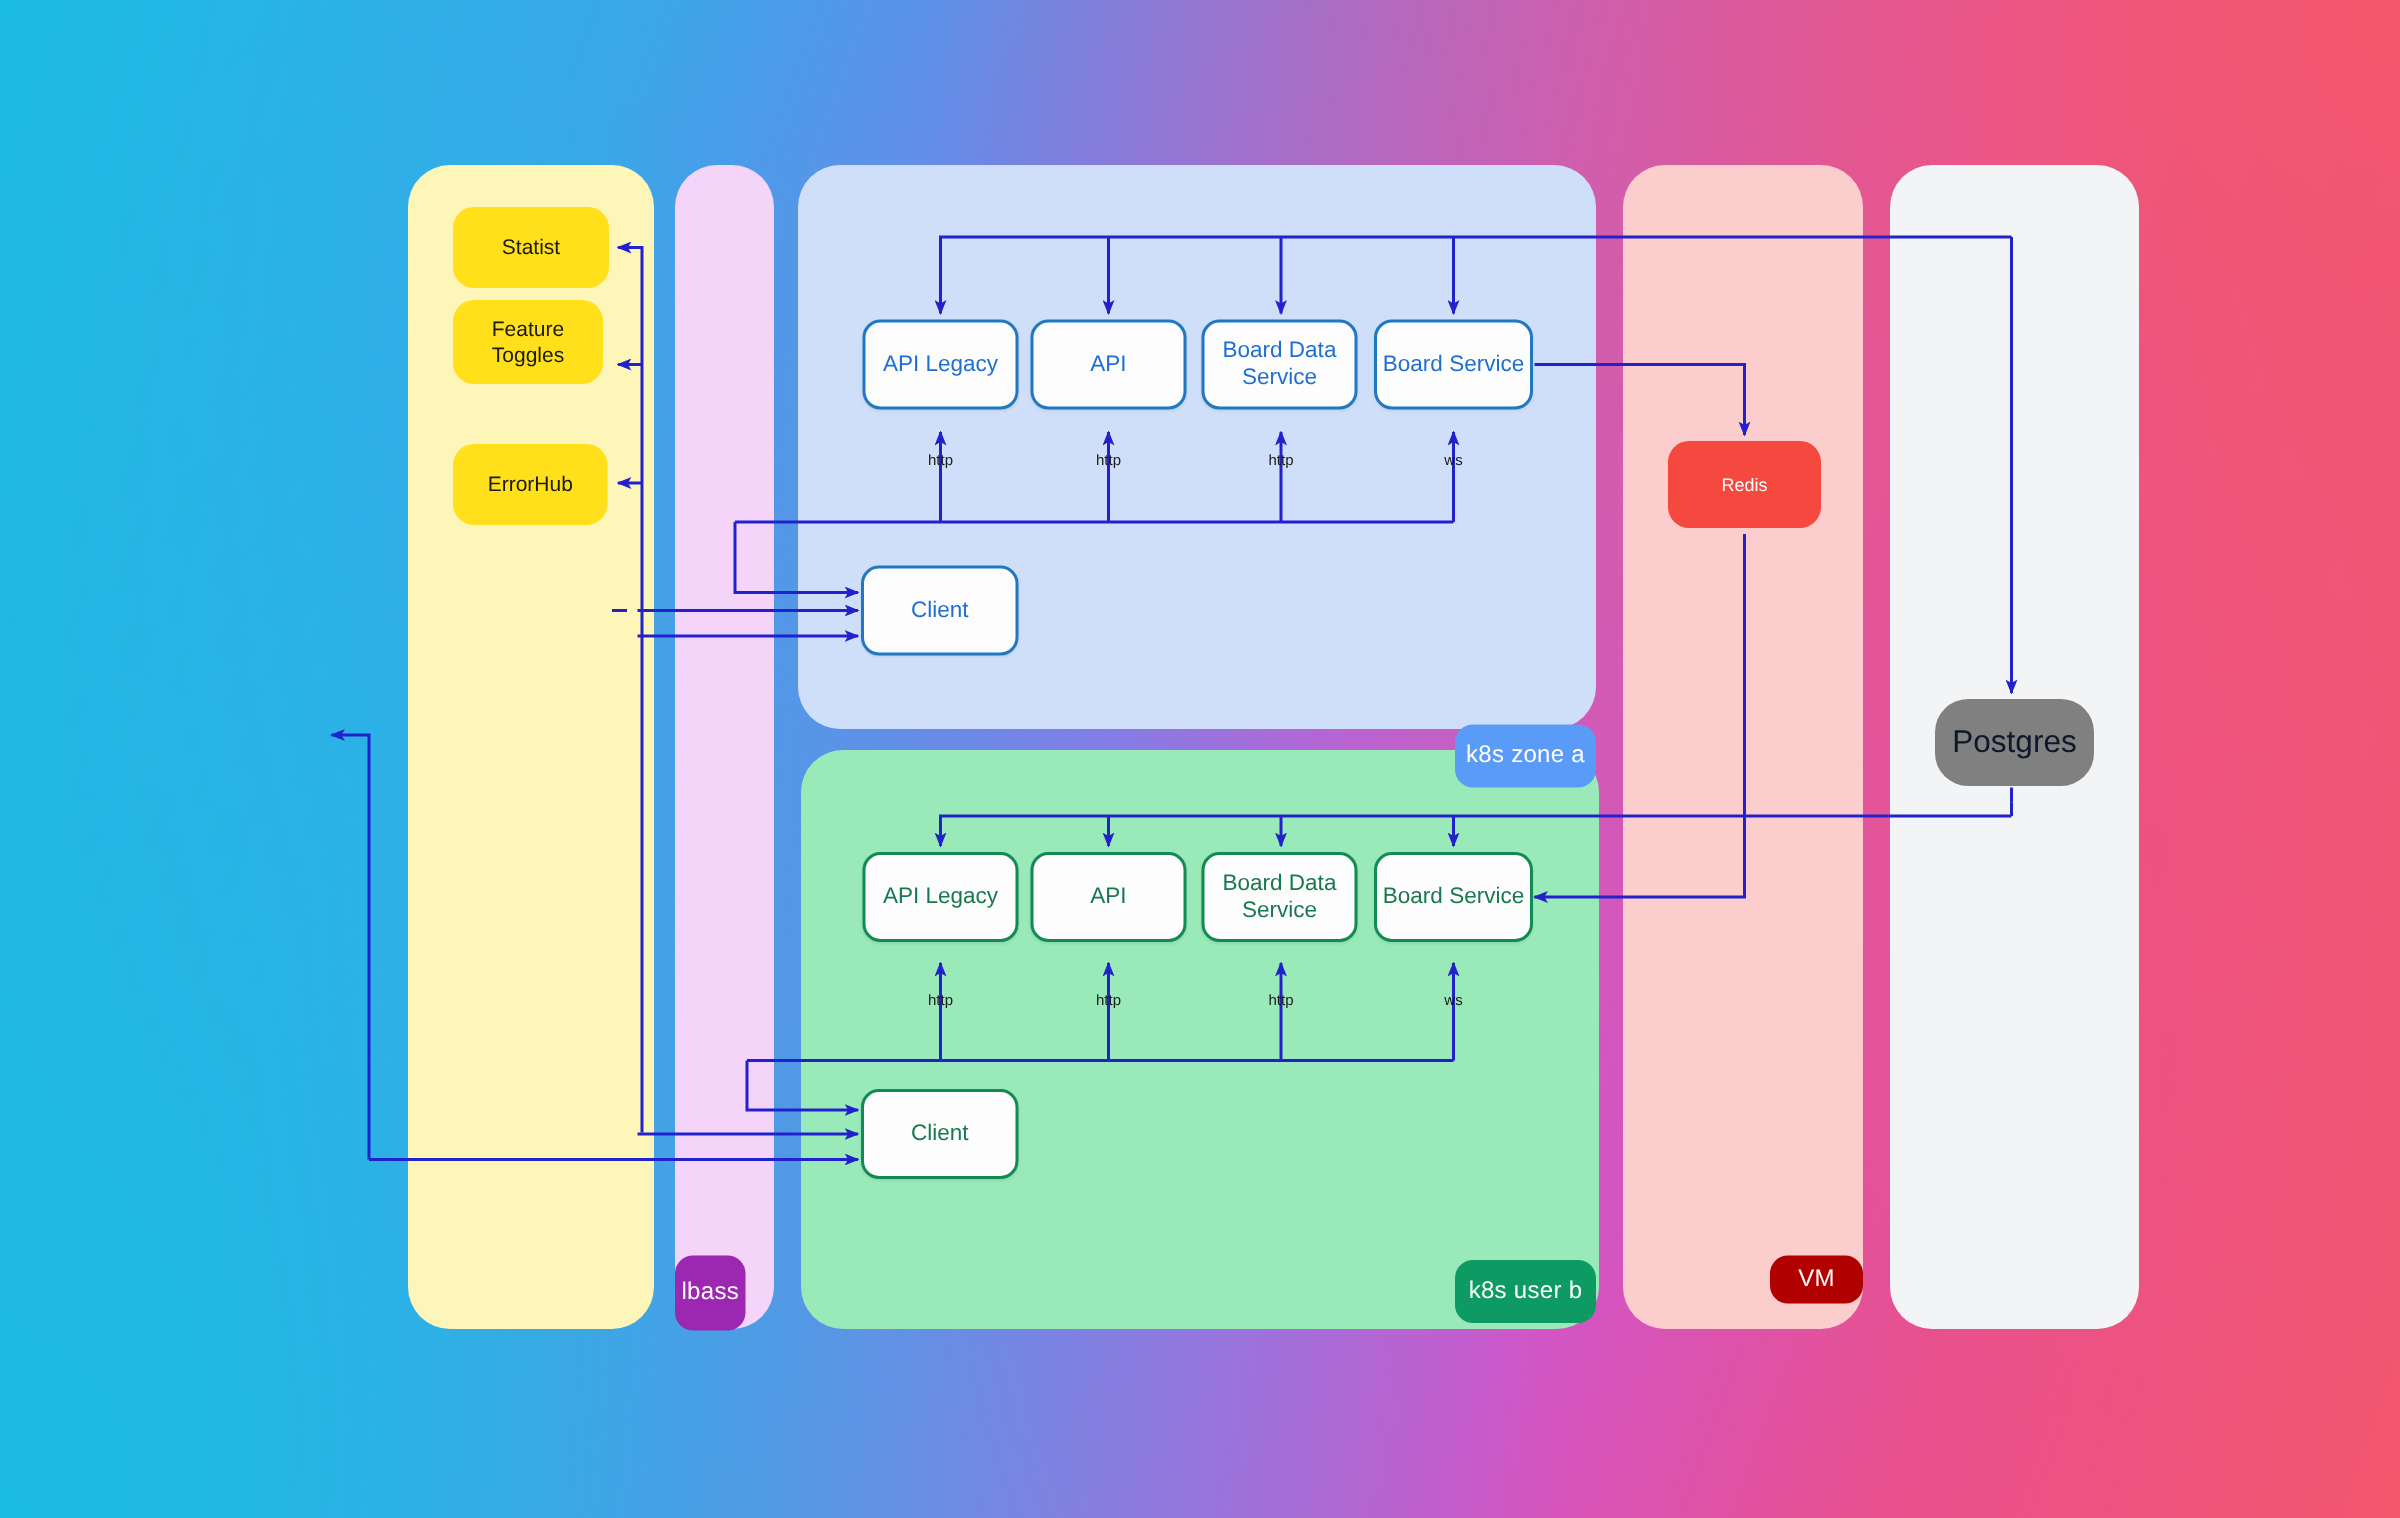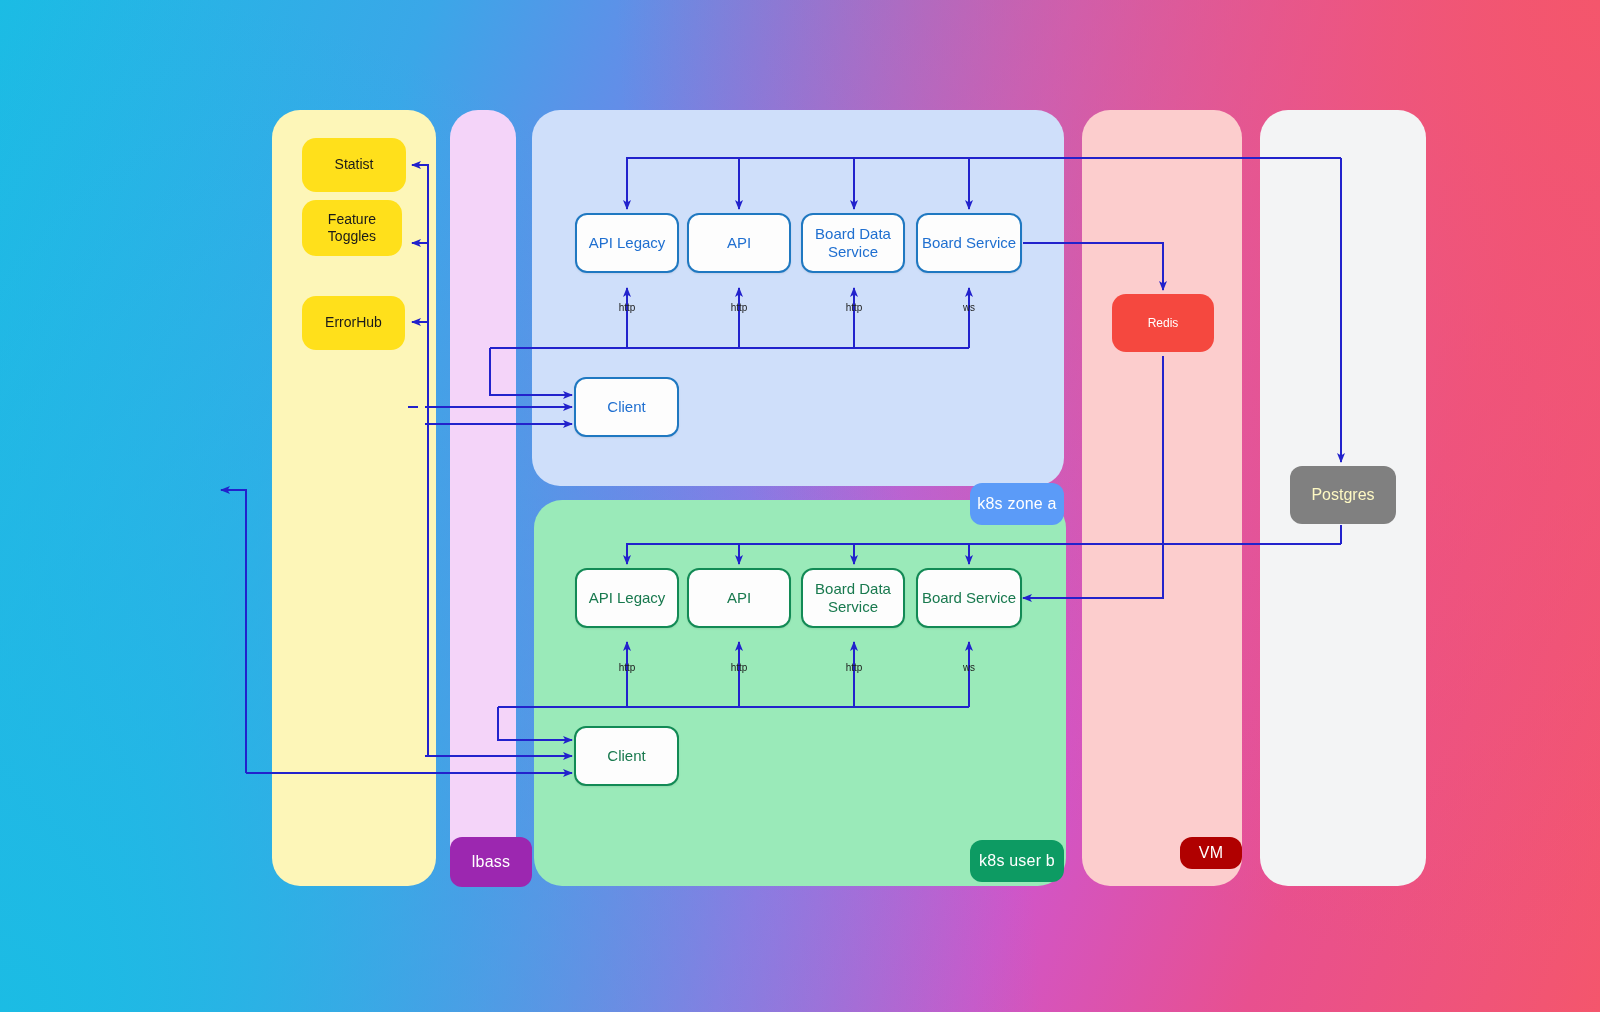--- a/index.html
+++ b/index.html
@@ -64,23 +64,23 @@
     border-radius: 14px;
   }
   .node.redis {
     background: #f5483f;
     color: #ffffff;
     font-size: 12px;
     border-radius: 14px;
   }
   .node.postgres {
     background: #808080;
-    color: #fef9c3;
-    font-size: 16px;
-    border-radius: 12px;
+    color: #0f172a;
+    font-size: 21px;
+    border-radius: 22px;
   }
   .circle-node {
     position: absolute;
     border-radius: 50%;
     background: #fbc355;
     color: #1a1a1a;
     display: flex; align-items: center; justify-content: center;
     font-size: 20px;
   }
 
@@ -222,17 +222,17 @@
   <div class="proto" style="left:939px; top:662px; width:60px;">ws</div>
 
   <div class="node svc-green" style="left:574px; top:726px; width:105px; height:60px;">Client</div>
 
   <div class="zone-label" style="left:970px; top:840px; width:94px; height:42px; background:#0d9b63;">k8s user b</div>
 
   <div class="node redis" style="left:1112px; top:294px; width:102px; height:58px;">Redis</div>
 
   <div class="node postgres" style="left:1290px; top:466px; width:106px; height:58px;">Postgres</div>
 
-  <div class="zone-label" style="left:450px; top:837px; width:82px; height:50px; background:#9c27b0;">lbass</div>
+  <div class="zone-label" style="left:450px; top:837px; width:47px; height:50px; background:#9c27b0;">lbass</div>
 
   <div class="zone-label" style="left:1180px; top:837px; width:62px; height:32px; background:#b00000;">VM</div>
 
 </div>
 
 </body></html>

